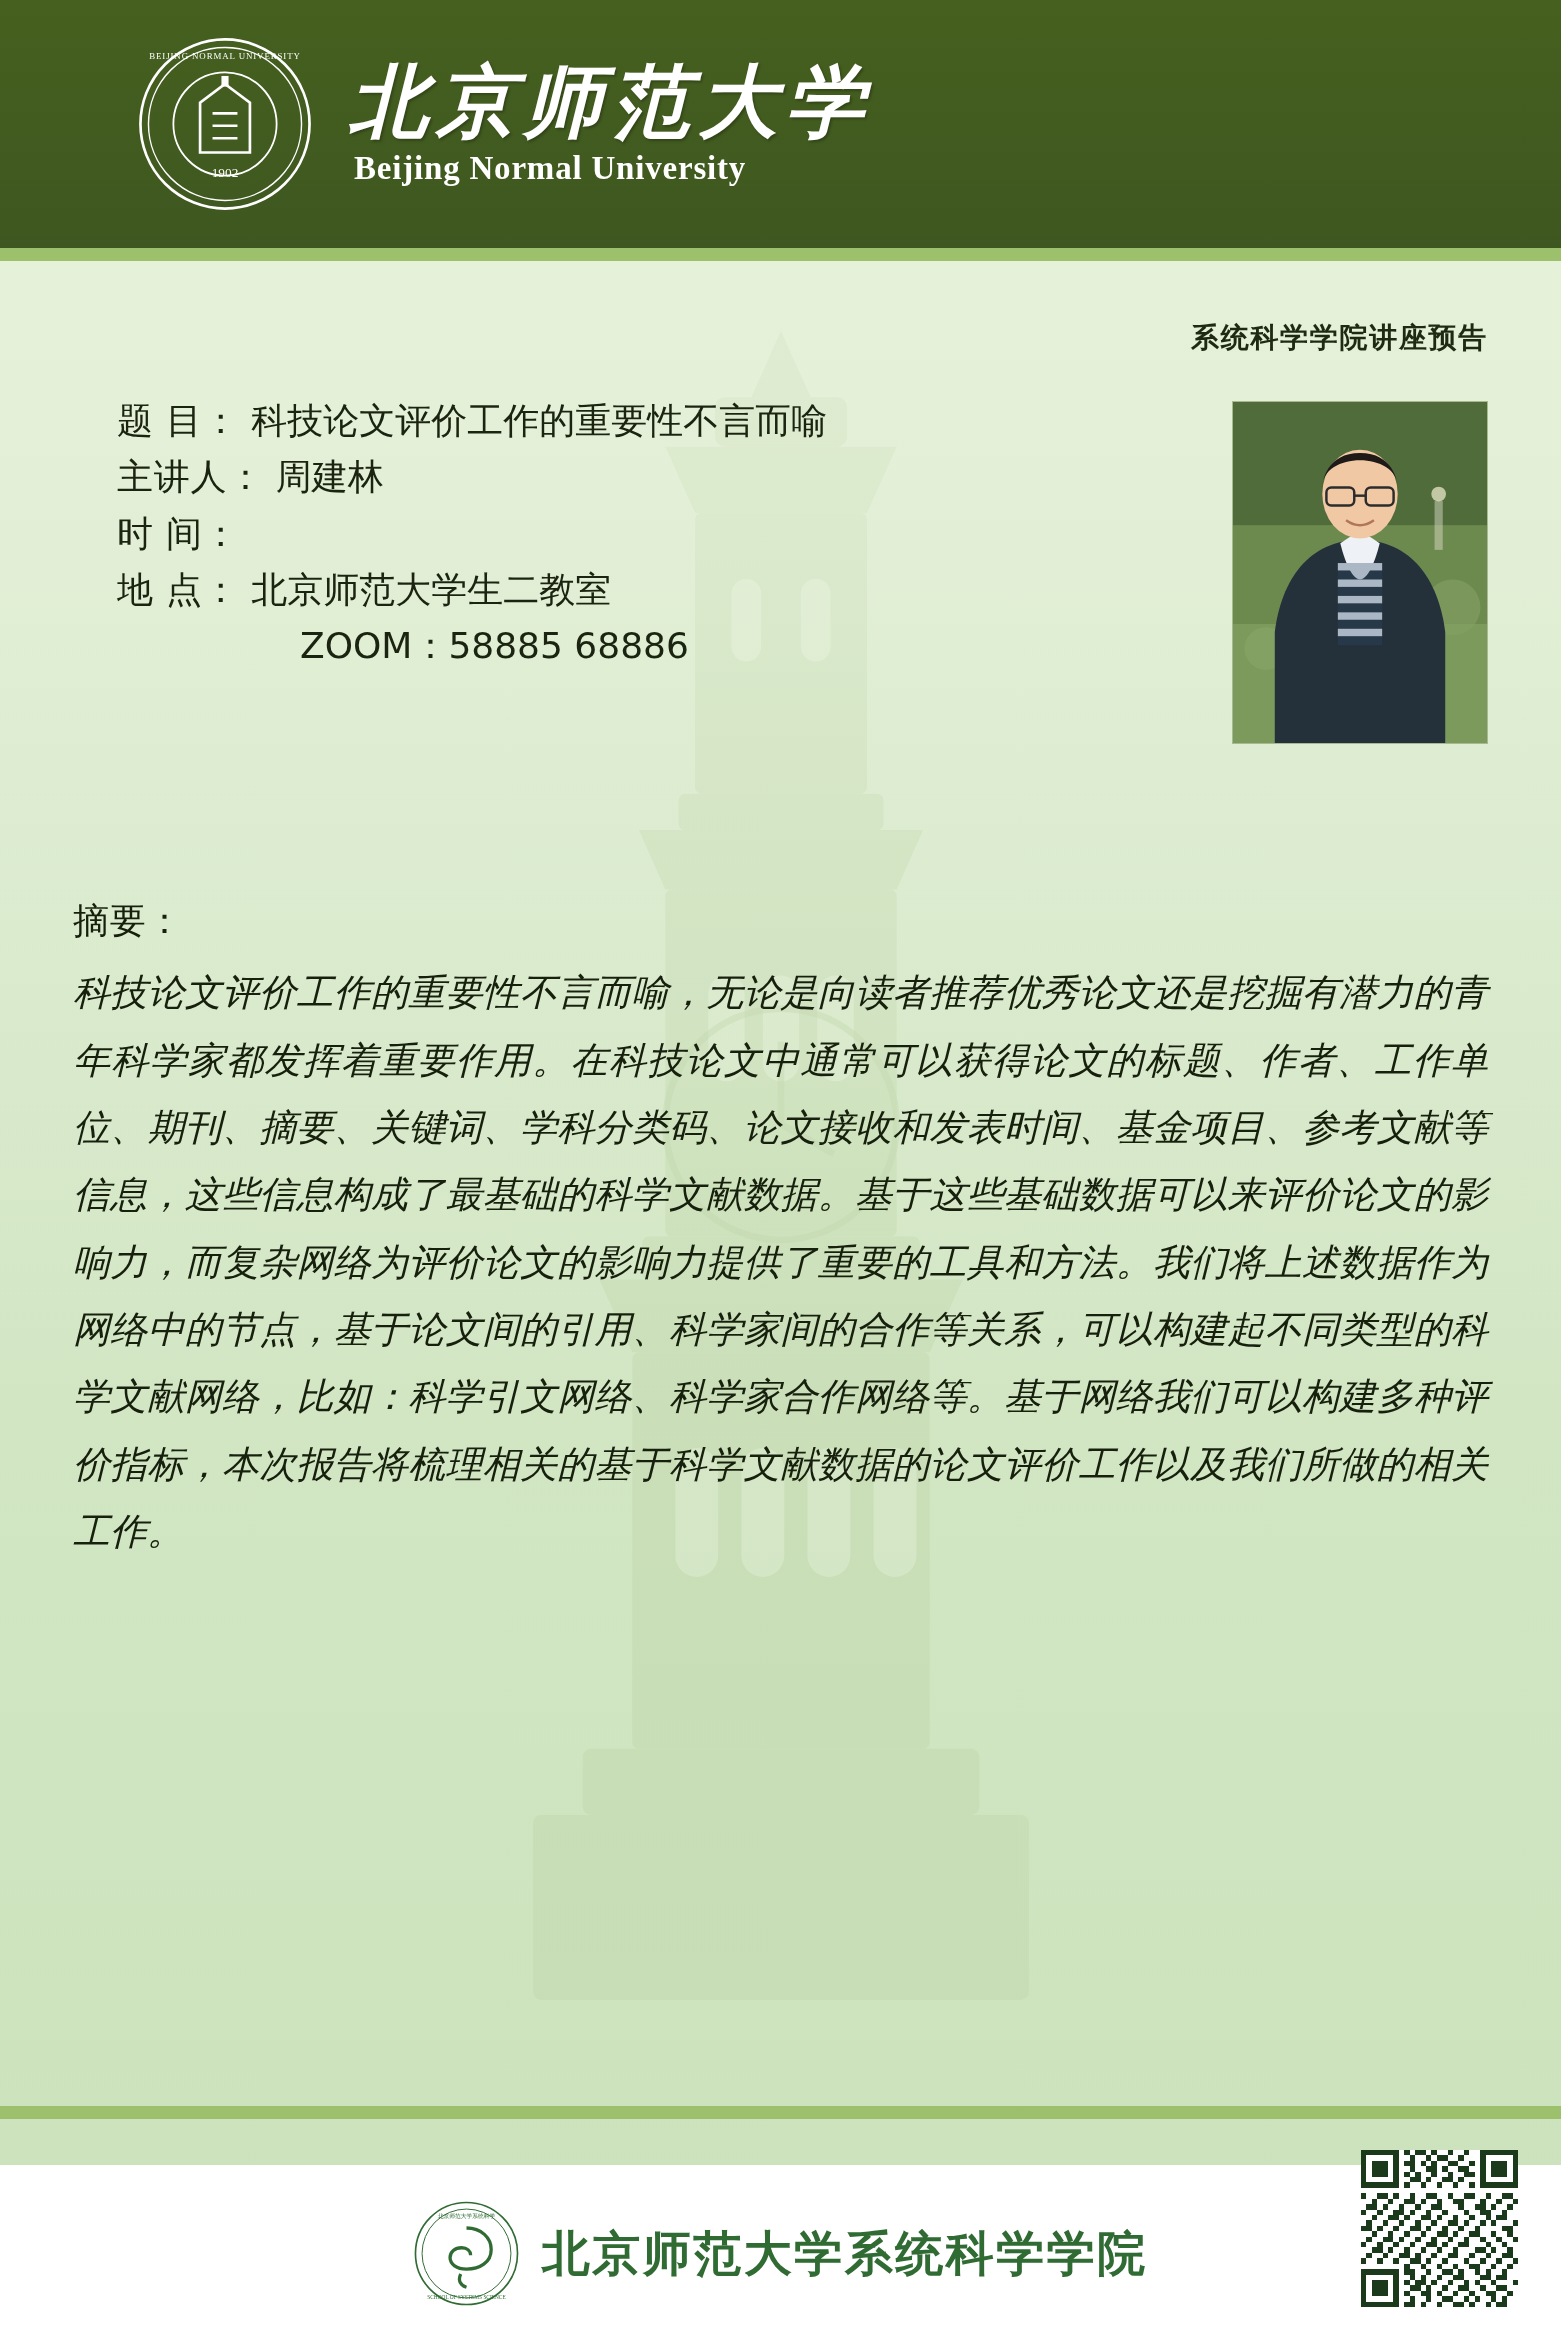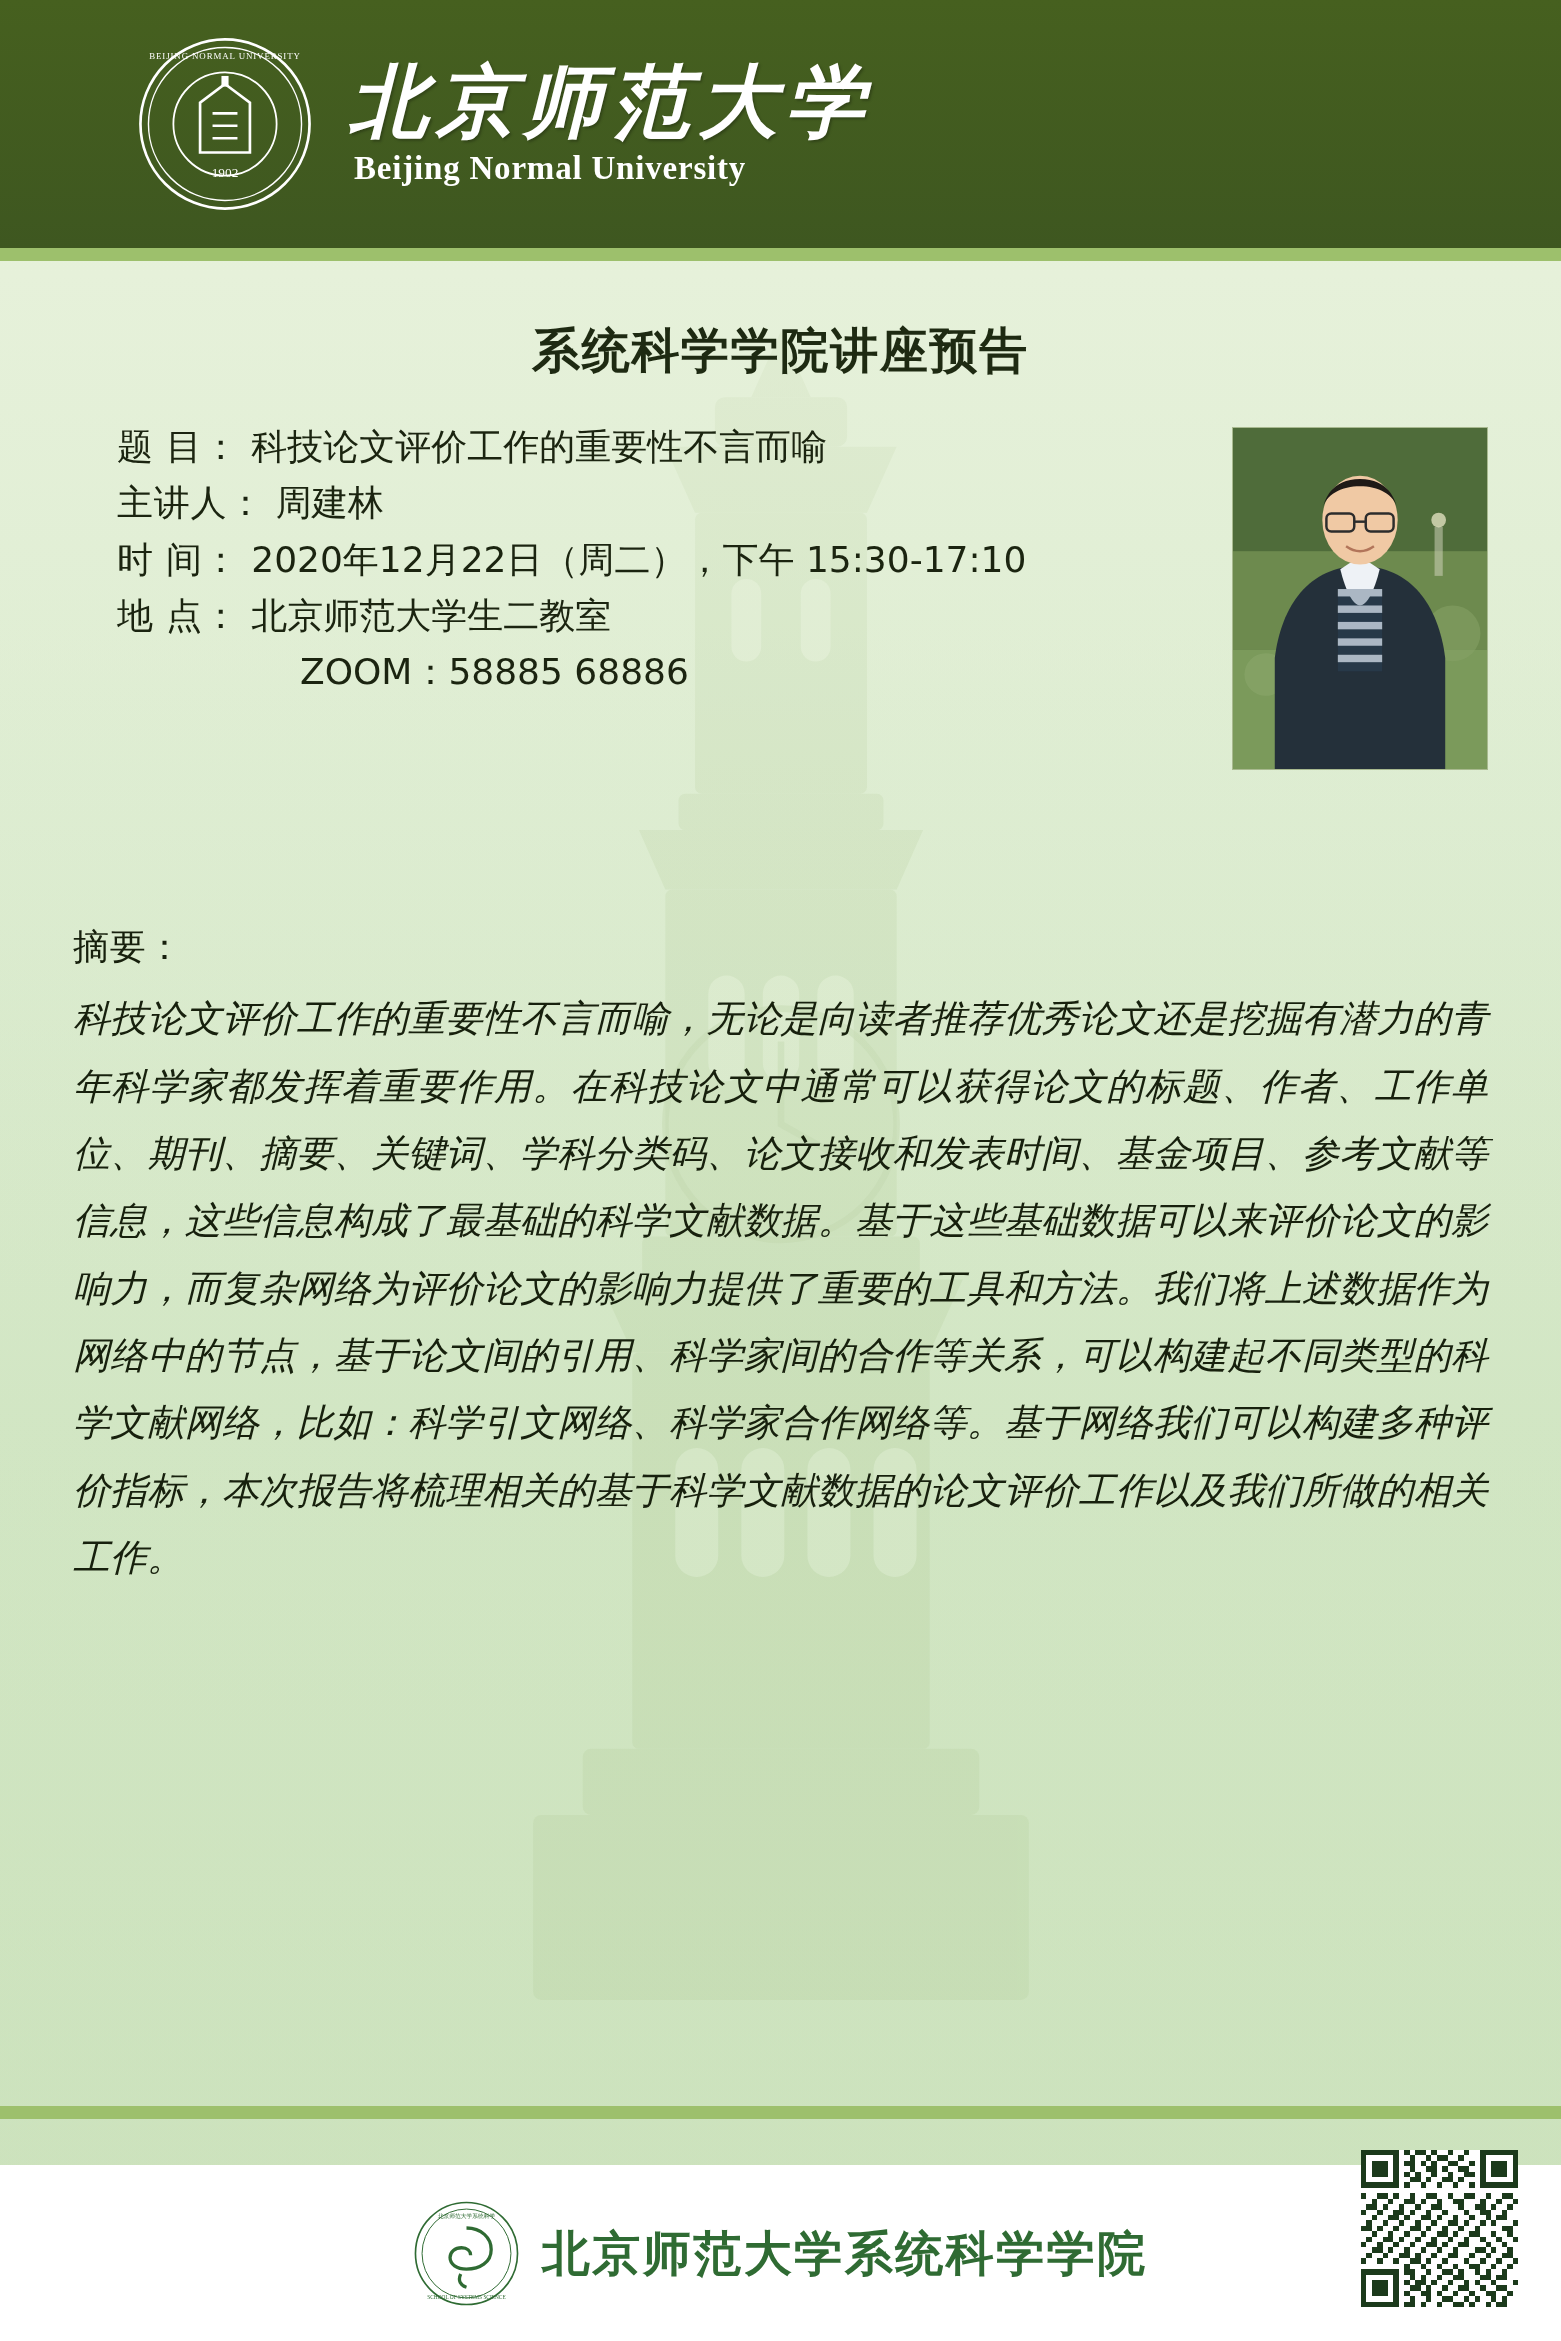--- a/index.html
+++ b/index.html
@@ -84,23 +84,23 @@
     z-index: 5;
   }
 
   
   .content {
     position: relative;
     z-index: 3;
     padding: 0 73px;
   }
   .poster-title {
-    text-align: center;
+    text-align: right;
     font-family: "DejaVu Sans", sans-serif;
-    font-size: 48px;
+    font-size: 28px;
     font-weight: 700;
     color: #1e2a12;
     margin-top: 58px;
     letter-spacing: 1.7px;
   }
 
   .info-block {
     position: relative;
     margin-top: 36px;
     min-height: 355px;
@@ -269,21 +269,20 @@
         <div class="info-row">
           <span class="info-label">题 目：</span>
           <span class="info-value">科技论文评价工作的重要性不言而喻</span>
         </div>
         <div class="info-row">
           <span class="info-label">主讲人：</span>
           <span class="info-value">周建林</span>
         </div>
         <div class="info-row">
           <span class="info-label">时 间：</span>
-          <span class="info-value">2020年12月22日（周二），下午 15:30-17:10</span>
         </div>
         <div class="info-row">
           <span class="info-label">地 点：</span>
           <span class="info-value">北京师范大学生二教室</span>
         </div>
         <div class="info-row indent">
           <span class="info-label"></span>
           <span class="info-value">ZOOM：58885 68886</span>
         </div>
       </div>

